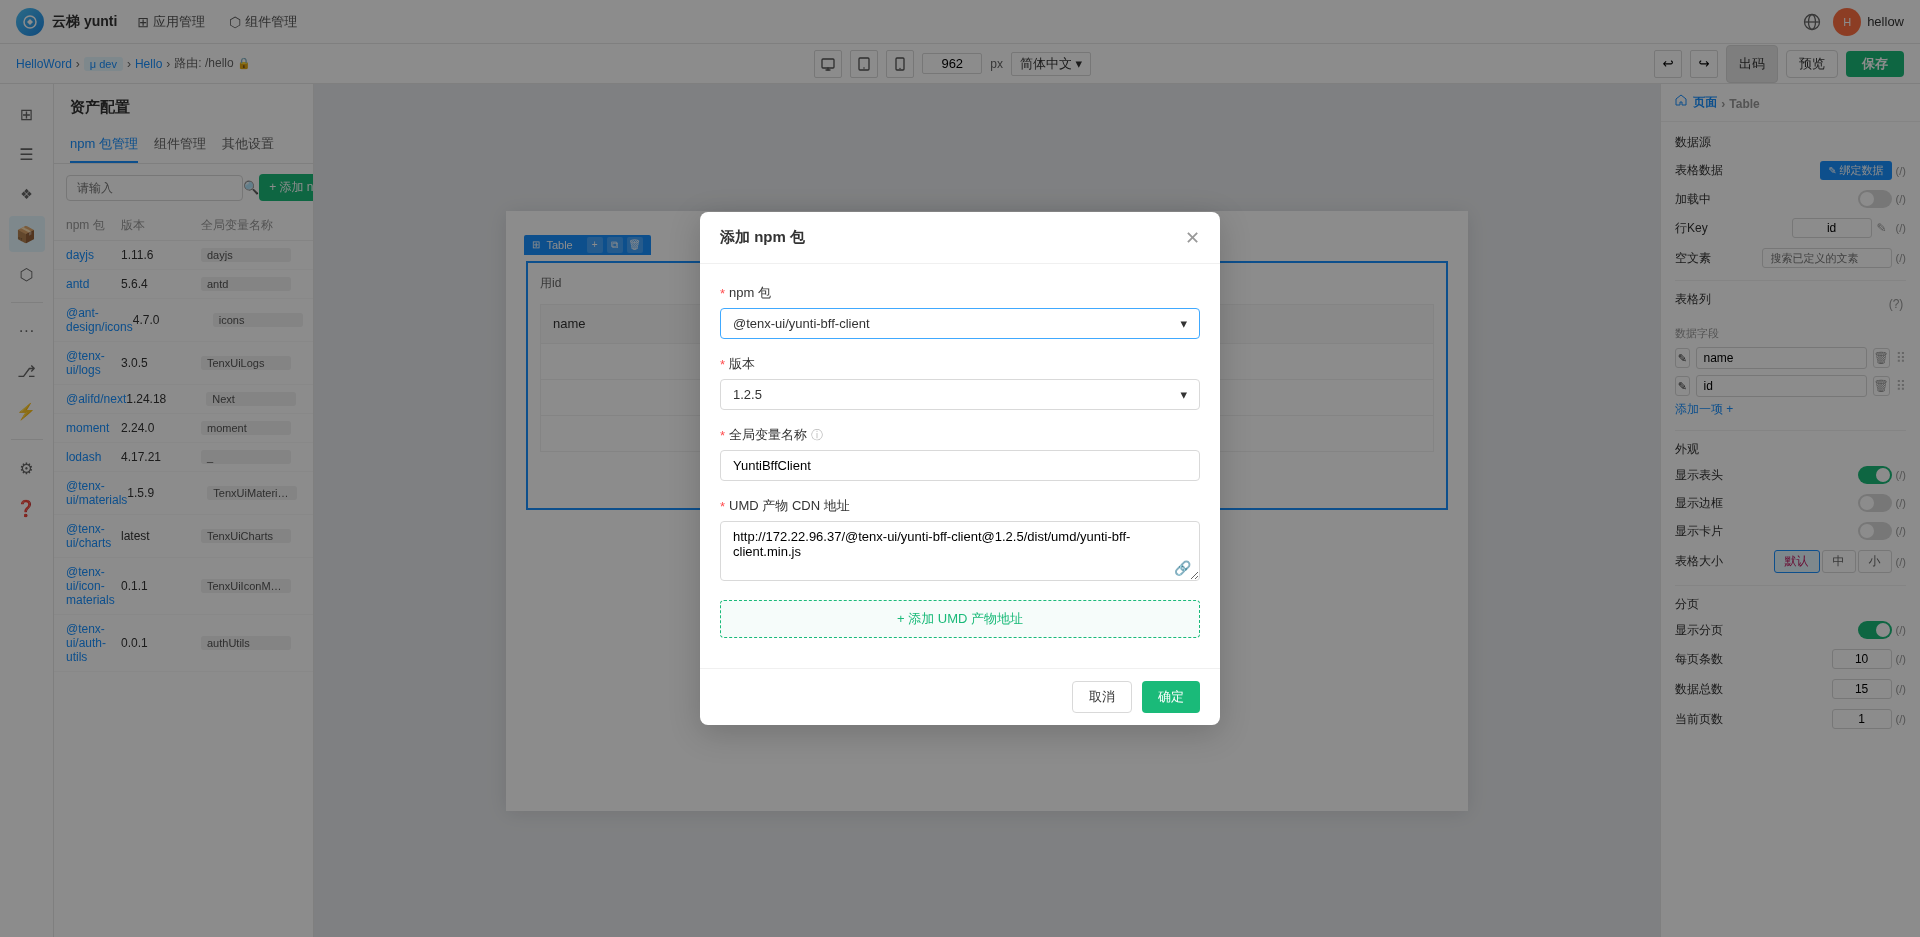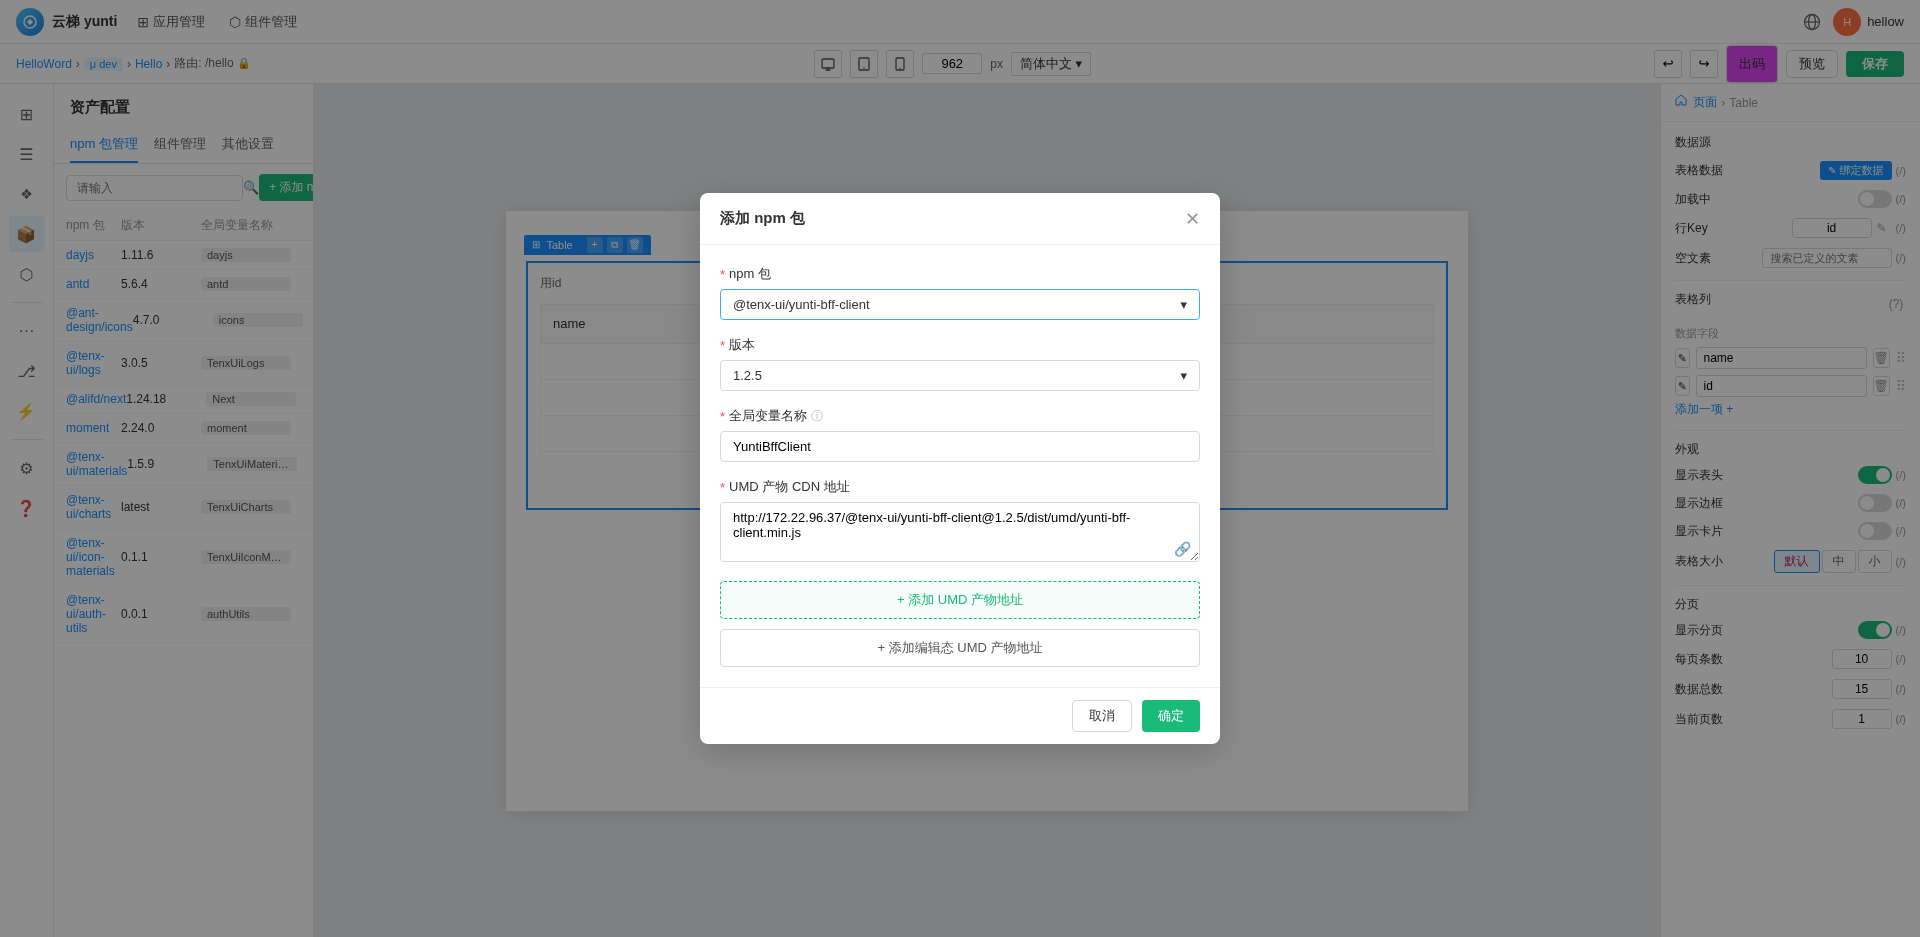--- a/index.html
+++ b/index.html
@@ -42,21 +42,21 @@
       z-index: 99;
     }
     .breadcrumb { display: flex; align-items: center; gap: 4px; font-size: 12px; color: #666; }
     .breadcrumb-active { color: #1890ff; }
     .toolbar-center { display: flex; align-items: center; gap: 8px; margin: 0 auto; }
     .toolbar-btn { width: 28px; height: 28px; display: flex; align-items: center; justify-content: center; border: 1px solid #d9d9d9; background: #fff; border-radius: 2px; cursor: pointer; color: #555; }
     .px-input { border: 1px solid #d9d9d9; border-radius: 2px; padding: 2px 8px; width: 60px; font-size: 13px; text-align: center; }
     .lang-select { border: 1px solid #d9d9d9; border-radius: 2px; padding: 2px 8px; font-size: 13px; cursor: pointer; }
     .toolbar-right { display: flex; align-items: center; gap: 8px; }
     .btn-undo, .btn-redo { width: 28px; height: 28px; border: 1px solid #d9d9d9; background: #fff; border-radius: 2px; cursor: pointer; display: flex; align-items: center; justify-content: center; }
-    .btn-export { border: 1px solid #d9d9d9; background: #d946ef; border-radius: 4px; padding: 9px 12px; cursor: pointer; font-size: 13px; color: #333; }
+    .btn-export { border: 1px solid #d9d9d9; background: #e5e5e5; border-radius: 4px; padding: 9px 12px; cursor: pointer; font-size: 13px; color: #333; }
     .btn-preview { border: 1px solid #d9d9d9; background: #fff; border-radius: 4px; padding: 4px 12px; cursor: pointer; font-size: 13px; color: #333; }
     .btn-save { background: #1aba79; color: white; border: none; border-radius: 4px; padding: 4px 16px; cursor: pointer; font-size: 13px; font-weight: 700; }
 
     
     .main-layout {
       display: flex;
       position: fixed;
       top: 84px; left: 0; right: 0; bottom: 0;
     }
 
@@ -137,21 +137,21 @@
 
     
     .right-panel {
       width: 260px;
       background: #fff;
       border-left: 1px solid #e8e8e8;
       display: flex;
       flex-direction: column;
       overflow: hidden;
     }
-    .right-breadcrumb { padding: 10px 14px; font-size: 12px; color: #999; display: flex; align-items: center; gap: 4px; border-bottom: 1px solid #f0f0f0; }
+    .right-breadcrumb { padding: 10px 14px; font-size: 12px; color: #999; display: flex; align-items: flex-end; gap: 4px; border-bottom: 1px solid #f0f0f0; font-weight: bold; }
     .right-tabs { display: flex; border-bottom: 1px solid #e8e8e8; }
     .right-tab { flex: 1; padding: 9px 0; text-align: center; font-size: 13px; cursor: pointer; color: #666; border-bottom: 2px solid transparent; }
     .right-tab.active { color: #1890ff; border-bottom-color: #1890ff; }
     .right-content { flex: 1; overflow-y: auto; padding: 12px 14px; }
     .prop-section { margin-bottom: 12px; }
     .prop-row { display: flex; align-items: center; justify-content: space-between; margin-bottom: 10px; }
     .prop-name { font-size: 12px; color: #333; flex: 1; }
     .prop-badge { font-size: 11px; color: #999; margin-left: 4px; }
     .bind-btn { background: #1890ff; color: white; border: none; border-radius: 3px; padding: 2px 8px; font-size: 11px; cursor: pointer; display: flex; align-items: center; gap: 3px; }
     .toggle { width: 34px; height: 18px; background: #1aba79; border-radius: 9px; position: relative; cursor: pointer; }
@@ -422,20 +422,25 @@
       </div>
       <div class="asset-row">
         <span class="asset-link">@alifd/next</span>
         <span>1.24.18</span>
         <span class="asset-tag">Next</span>
       </div>
       <div class="asset-row">
         <span class="asset-link">moment</span>
         <span>2.24.0</span>
         <span class="asset-tag">moment</span>
+      </div>
+      <div class="asset-row">
+        <span class="asset-link">lodash</span>
+        <span>4.17.21</span>
+        <span class="asset-tag">_</span>
       </div>
       <div class="asset-row">
         <span class="asset-link">@tenx-ui/materials</span>
         <span>1.5.9</span>
         <span class="asset-tag">TenxUiMaterials</span>
       </div>
       <div class="asset-row">
         <span class="asset-link">@tenx-ui/charts</span>
         <span>latest</span>
         <span class="asset-tag">TenxUiCharts</span>
@@ -683,21 +688,20 @@
           <span class="required">*</span>
           <span>UMD 产物 CDN 地址</span>
         </div>
         <div class="form-textarea-wrap">
           <textarea class="form-textarea" style="">http://172.22.96.37/@tenx-ui/yunti-bff-client@1.2.5/dist/umd/yunti-bff-client.min.js</textarea>
           <span class="textarea-link-icon">🔗</span>
         </div>
       </div>
 
       <div class="add-umd-btn">+ 添加 UMD 产物地址</div>
-      <div class="add-prod-btn">+ 添加编辑态 UMD 产物地址</div>
 
     </div>
     <div class="modal-footer">
       <button class="btn-cancel">取消</button>
       <button class="btn-confirm">确定</button>
     </div>
   </div>
 </div>
 
 </body></html>

